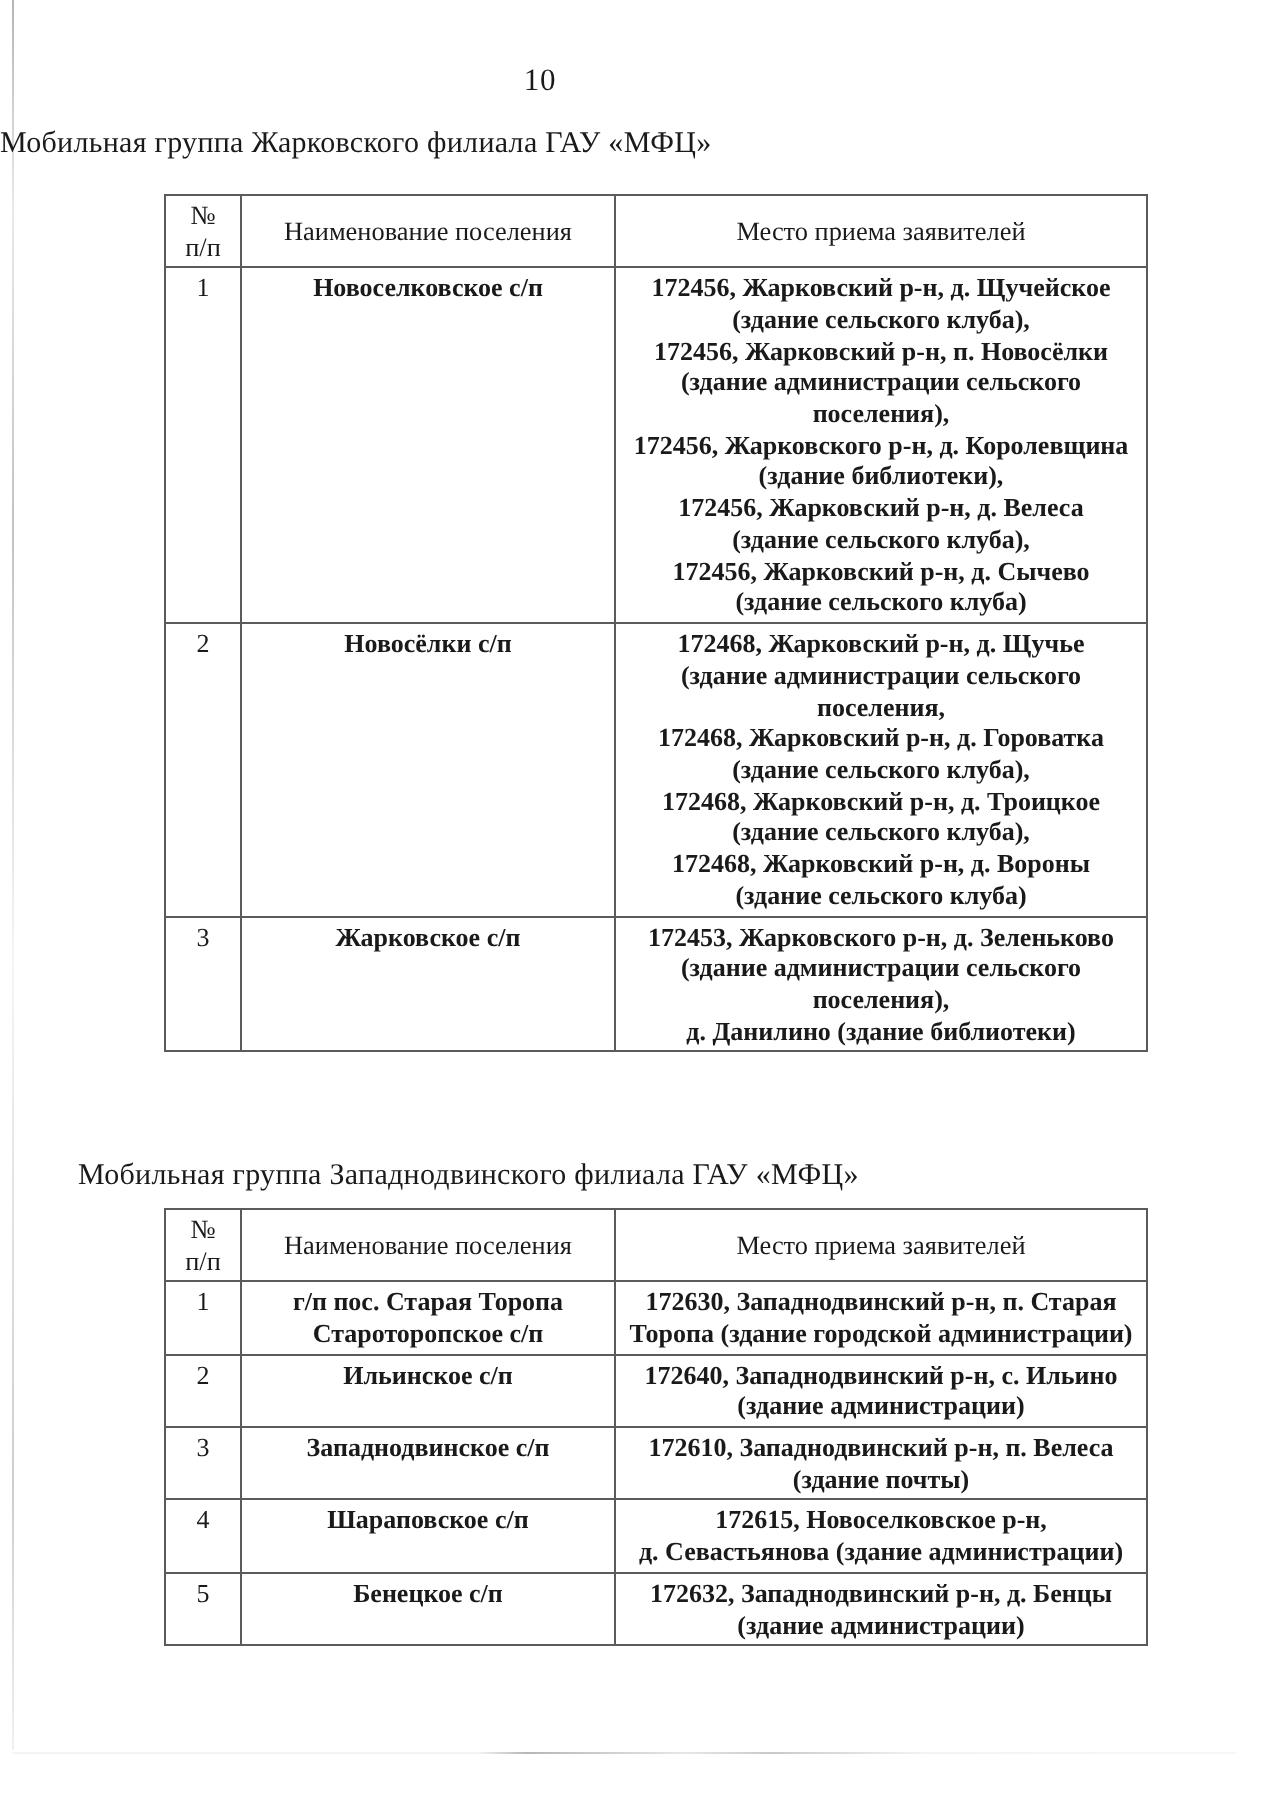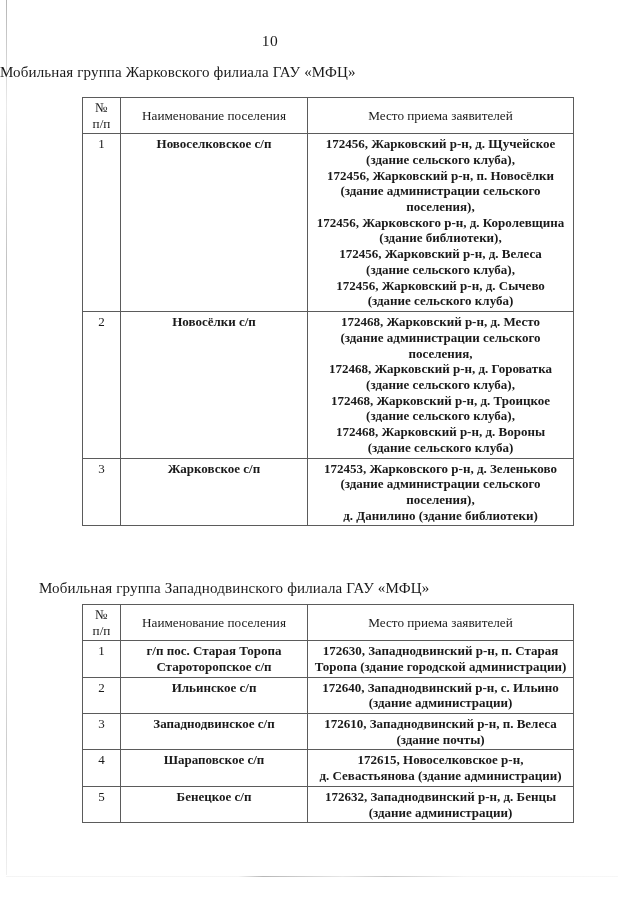--- a/index.html
+++ b/index.html
@@ -154,21 +154,21 @@
         <span>172456, Жарковский р-н, д. Сычево</span>
         <span>(здание сельского клуба)</span>
       </td>
     </tr>
     <tr>
       <td class="cell-num">2</td>
       <td class="cell-name cell-lines">
         <span>Новосёлки с/п</span>
       </td>
       <td class="cell-place cell-lines">
-        <span>172468,  Жарковский р-н, д. Место</span>
+        <span>172468,  Жарковский р-н, д. Щучье</span>
         <span>(здание администрации сельского</span>
         <span>поселения,</span>
         <span>172468,  Жарковский р-н, д. Гороватка</span>
         <span>(здание сельского клуба),</span>
         <span>172468,  Жарковский р-н, д. Троицкое</span>
         <span>(здание сельского клуба),</span>
         <span>172468,  Жарковский р-н, д. Вороны</span>
         <span>(здание сельского клуба)</span>
       </td>
     </tr>

